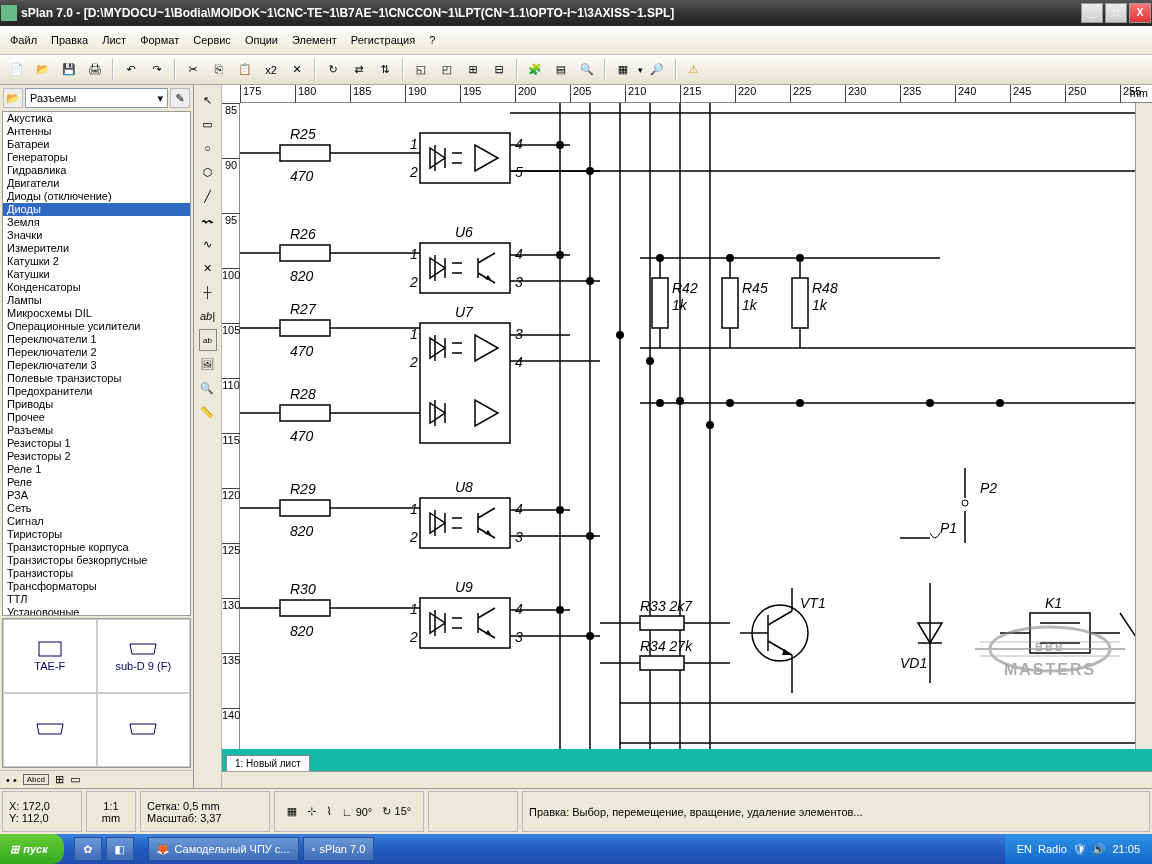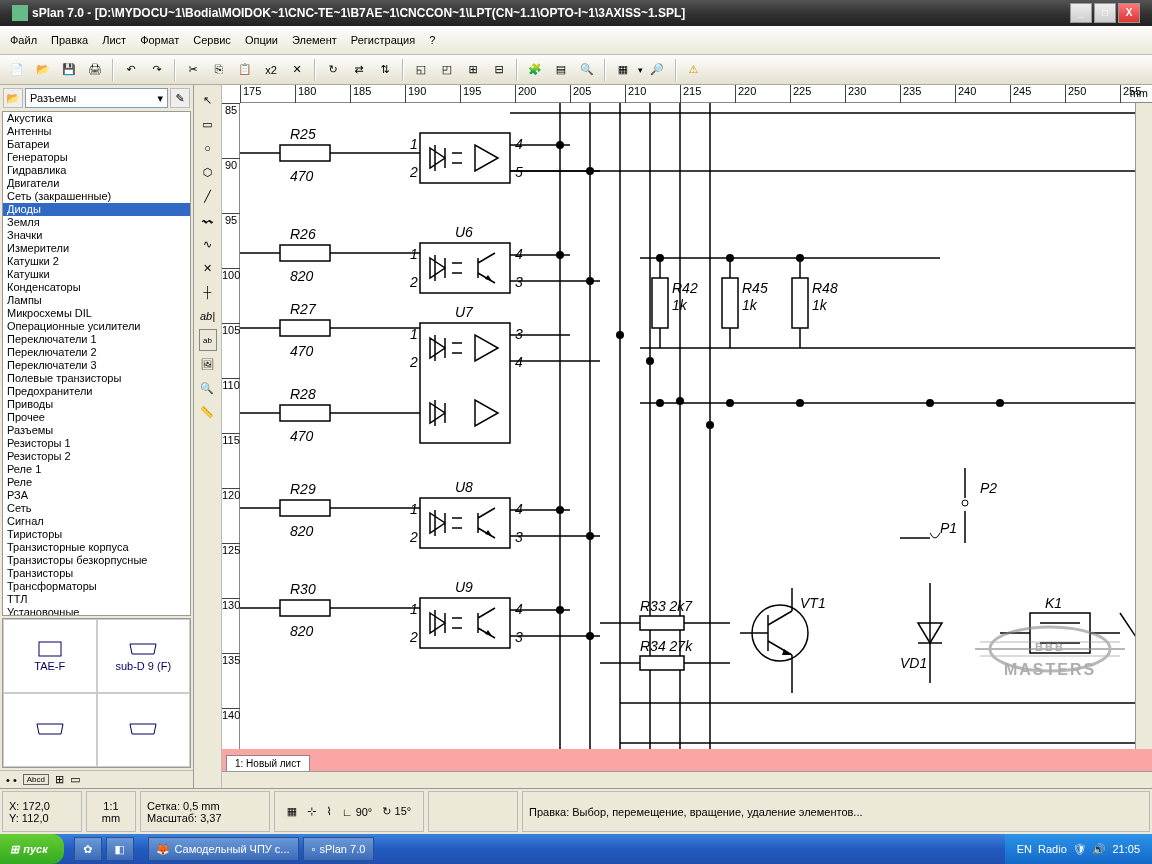--- a/index.html
+++ b/index.html
@@ -1,19 +1,19 @@
 <!DOCTYPE html>
 <html><head>
 <meta charset="utf-8">
 <style>
 * { margin: 0; padding: 0; box-sizing: border-box; font-family: Tahoma, Arial, sans-serif; font-size: 11px; user-select: none; }
 body { width: 1152px; height: 864px; overflow: hidden; background: #ece9d8; display: flex; flex-direction: column; }
 
 
-.titlebar { height: 26px; background: linear-gradient(to bottom, #555, #333 50%, #222); color: #fff; display: flex; align-items: center; padding: 0 12px; }
+.titlebar { height: 26px; background: linear-gradient(to bottom, #555, #333 50%, #222); color: #fff; display: flex; align-items: center; padding: 0 1px; }
 .titlebar .icon { width: 16px; height: 16px; background: #6b8; margin-right: 4px; }
 .titlebar .title { flex: 1; font-weight: bold; font-size: 12px; }
 .titlebar .winbtns { display: flex; gap: 2px; }
 .titlebar .winbtn { width: 22px; height: 20px; border: 1px solid #999; background: linear-gradient(to bottom,#eee,#ccc); text-align: center; line-height: 18px; font-size: 10px; font-weight: bold; }
 .titlebar .winbtn.close { background: linear-gradient(to bottom,#f77,#d33); color:#fff; }
 
 
 .menubar { height: 20px; background: linear-gradient(to bottom, #fdfdfd, #ece9d8); border-bottom: 1px solid #bbb; display: flex; align-items: center; padding: 14px 4px; gap: 2px; }
 .menubar span { padding: 2px 6px; }
 
@@ -51,21 +51,21 @@
 .canvas { flex:1; background:#fff; position:relative; overflow:hidden; }
 .schematic { position:absolute; inset:0; }
 .schematic line { stroke:#000; stroke-width:1.5; }
 .schematic rect { stroke:#000; stroke-width:1.5; fill:#fff; }
 .schematic text { font-family: Arial; font-size:14px; font-style:italic; }
 .schematic circle.node { fill:#000; }
 .watermark { position:absolute; right:10px; bottom:40px; opacity:0.6; font-size:20px; font-weight:bold; color:#777; letter-spacing:2px; text-align:center; }
 
 
 .hscroll { height:17px; background:#ece9d8; border-top:1px solid #999; display:flex; align-items:center; }
-.sheet-tab { height:22px; display:flex; align-items:flex-end; padding-left:4px; background:#fca5a5; }
+.sheet-tab { height:22px; display:flex; align-items:flex-end; padding-left:4px; background:#14b8a6; }
 .sheet-tab .tab { background:#fff; border:1px solid #888; border-bottom:none; padding:2px 8px; font-size:10px; }
 .vscroll { width:17px; background:#ece9d8; border-left:1px solid #999; }
 
 
 .statusbar { height:46px; background:#ece9d8; border-top:1px solid #999; display:flex; font-size:10px; }
 .statusbar .cell { border:1px solid #bbb; margin:2px; padding:2px 6px; display:flex; flex-direction:column; justify-content:center; }
 .bottomstrip { height:18px; background:#ece9d8; border-top:1px solid #bbb; display:flex; align-items:center; padding:0 6px; gap:6px; font-size:10px; }
 
 
 .taskbar { height:30px; background:linear-gradient(to bottom,#3a81dd,#235bc0 50%,#1f4eb0); display:flex; align-items:center; color:#fff; }
@@ -146,21 +146,21 @@
       </div>
       <div class="libbtn">✎</div>
     </div>
     <div class="liblist" id="liblist">
         <div>Акустика</div>
         <div>Антенны</div>
         <div>Батареи</div>
         <div>Генераторы</div>
         <div>Гидравлика</div>
         <div>Двигатели</div>
-        <div>Сеть (закрашенные)</div>
+        <div>Диоды (отключение)</div>
         <div class="selected">Диоды</div>
         <div>Земля</div>
         <div>Значки</div>
         <div>Измерители</div>
         <div>Катушки 2</div>
         <div>Катушки</div>
         <div>Конденсаторы</div>
         <div>Лампы</div>
         <div>Микросхемы DIL</div>
         <div>Операционные усилители</div>

